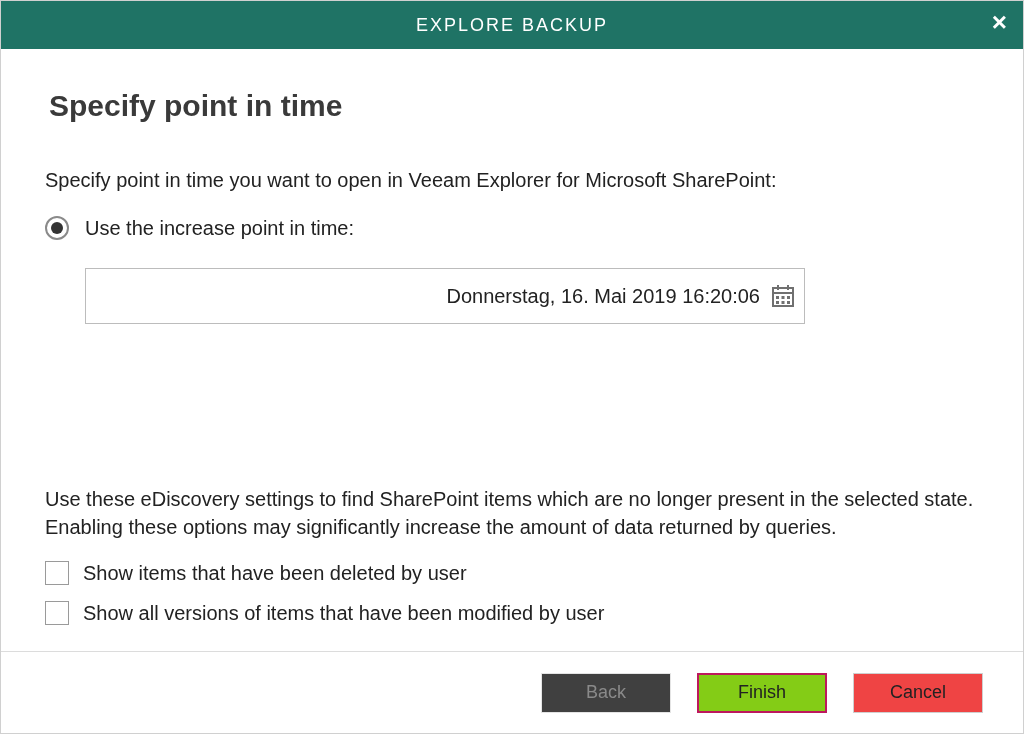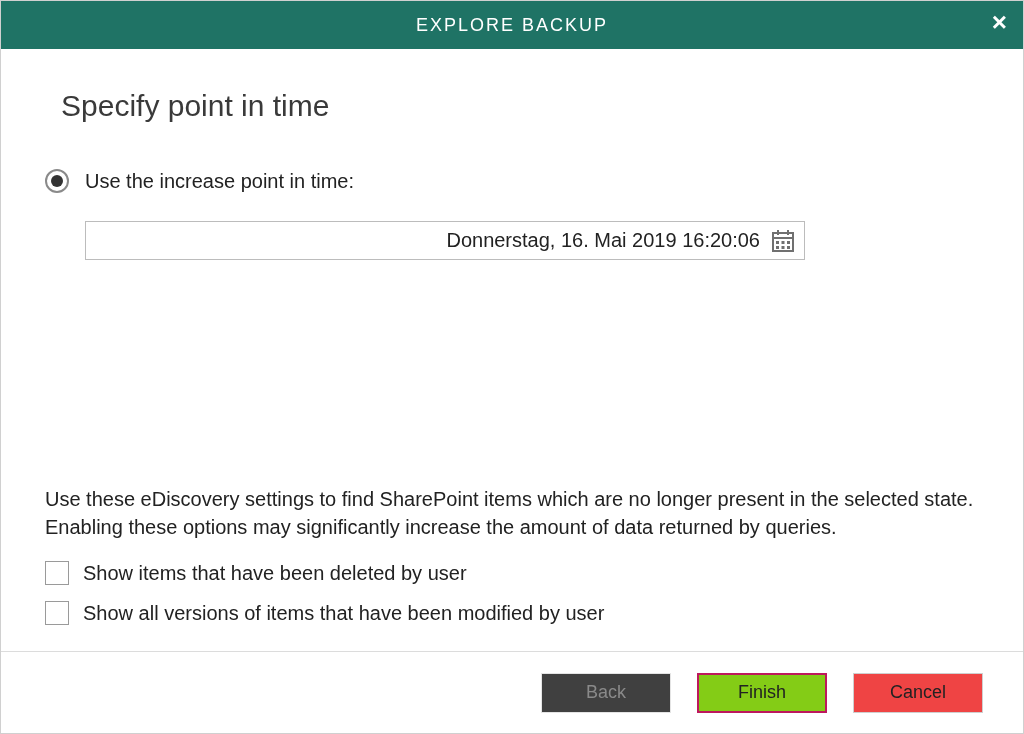--- a/index.html
+++ b/index.html
@@ -43,22 +43,22 @@
   }
   .content {
     flex: 1 1 auto;
     padding: 40px 44px 10px 44px;
     box-sizing: border-box;
     display: flex;
     flex-direction: column;
   }
   h1.page-title {
     font-size: 30px;
-    font-weight: 400;
-    margin: 0 0 46px 16px;
+    font-weight: 700;
+    margin: 0 0 46px 4px;
     color: #3a3a3a;
   }
   .intro {
     font-size: 20px;
     margin: 0 0 24px 0;
     color: #222;
   }
   .radio-row {
     display: flex;
     align-items: center;
@@ -84,21 +84,21 @@
     border-radius: 50%;
     background: #333333;
   }
   .date-field-wrap {
     margin-left: 40px;
     margin-top: 10px;
     margin-bottom: 30px;
   }
   .date-field {
     width: 720px;
-    height: 39px;
+    height: 56px;
     border: 1px solid #bcbcbc;
     display: flex;
     align-items: center;
     justify-content: flex-end;
     padding: 0 10px 0 18px;
     box-sizing: border-box;
     font-size: 20px;
     color: #222;
   }
   .date-field .val {
@@ -176,20 +176,21 @@
 
   <div class="titlebar">
     <span>EXPLORE BACKUP</span>
     <span class="close">×</span>
   </div>
 
   <div class="content">
 
     <h1 class="page-title">Specify point in time</h1>
 
+    <p class="intro">Specify point in time you want to open in Veeam Explorer for Microsoft SharePoint:</p>
 
 
     <div class="radio-row">
       <span class="radio selected"></span>
       <span>Use the increase point in time:</span>
     </div>
 
     <div class="date-field-wrap">
       <div class="date-field">
         <span class="val">Donnerstag, 16. Mai 2019 16:20:06</span>

